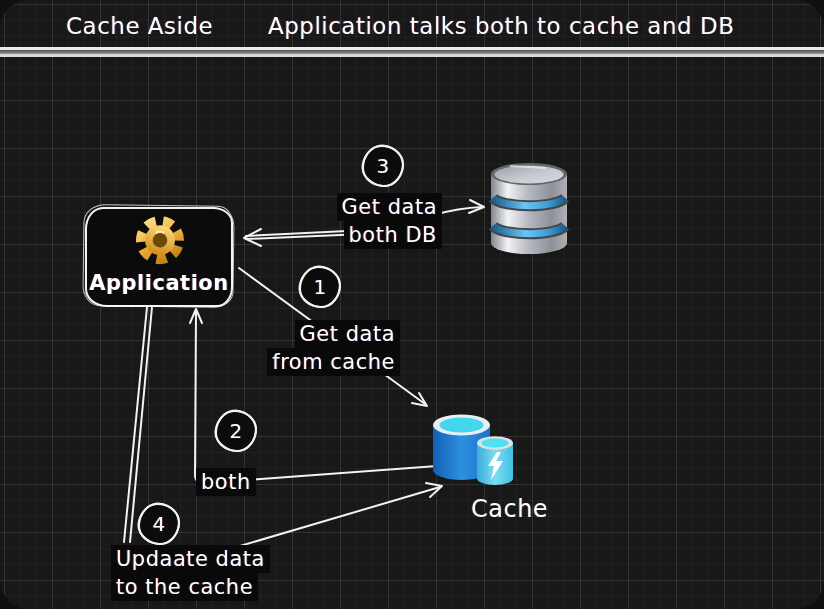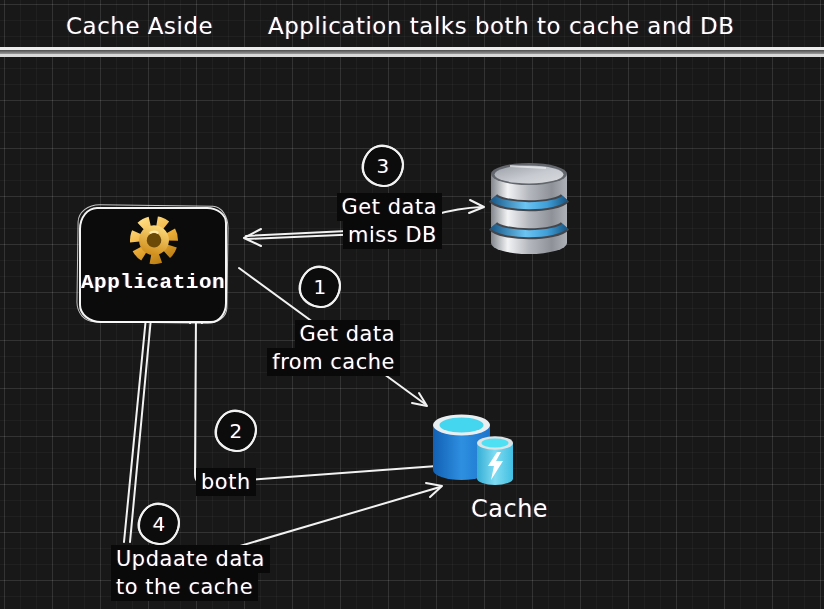--- a/index.html
+++ b/index.html
@@ -8,38 +8,38 @@
     background-color:#181818;
     background-image:
       linear-gradient(rgba(255,255,255,.085) 1px, transparent 1px),
       linear-gradient(90deg, rgba(255,255,255,.085) 1px, transparent 1px),
       linear-gradient(rgba(255,255,255,.035) 1px, transparent 1px),
       linear-gradient(90deg, rgba(255,255,255,.035) 1px, transparent 1px);
     background-size:48px 48px,48px 48px,16px 16px,16px 16px;
     background-position:4px 4px;
     font-family:"DejaVu Sans", sans-serif;
     color:#fff;
+    border-radius:29px;
   }
   .hand{
     text-shadow:1px 0 0 rgba(255,70,70,.28), -1px 0 0 rgba(70,140,255,.28);
     letter-spacing:.5px;
   }
   .header-title{position:absolute;left:66px;top:13px;font-size:23px;}
   .header-subtitle{position:absolute;left:268px;top:13px;font-size:23px;}
   .rule{
     position:absolute;left:0;top:47px;width:824px;height:10px;box-sizing:border-box;
     border-top:3px solid #ececec;border-bottom:3px solid #d9d9d9;
     background:linear-gradient(180deg,#4f4f4f,#9a9a9a);
   }
   
   .app-box{
-    position:absolute;left:79px;top:207px;width:148px;height:116px;box-sizing:border-box;
+    position:absolute;left:85px;top:207px;width:148px;height:100px;box-sizing:border-box;
     background:#0b0b0b;border:2.5px solid #f4f4f4;
     border-radius:18px 20px 16px 22px / 22px 16px 20px 18px;
-    font-family:Liberation Mono, monospace;
   }
   .app-box::before{
     content:"";position:absolute;inset:-4px -3px -2px -4px;
     border:1.5px solid rgba(255,255,255,.75);
     border-radius:22px 16px 20px 18px / 18px 22px 16px 20px;
     transform:rotate(.8deg);pointer-events:none;
   }
   .app-gear{position:absolute;left:43px;top:4px;width:60px;height:58px;}
   .app-label{position:absolute;left:0;right:0;top:62px;text-align:center;font-size:21px;font-weight:bold;}
   
@@ -201,21 +201,21 @@
     <span class="num hand">3</span>
   </div>
   <div class="badge" style="left:138px;top:503px">
     <i class="ring1"></i>
       <i class="ring2"></i>
     <span class="num hand">4</span>
   </div>
 
   <div class="lbl hand" style="left:322px;top:193px;width:120px">
     <span>Get data</span><br>
-    <span>miss DB</span>
+    <span>both DB</span>
   </div>
   <div class="lbl hand" style="left:260px;top:320px;width:140px">
     <span>Get data</span><br>
     <span>from cache</span>
   </div>
   <div class="lbl hand" style="left:196px;top:468px">
     <span>both</span>
   </div>
   <div class="lbl left hand" style="left:76px;top:545px;width:170px">
     <span>Updaate data</span><br>

